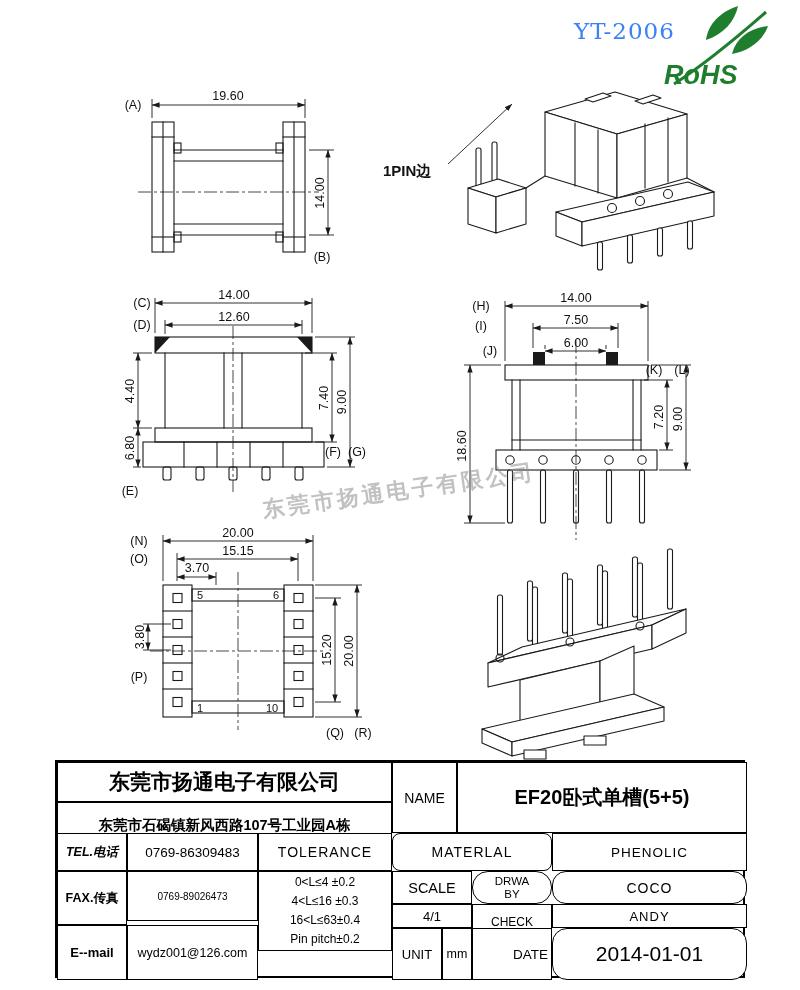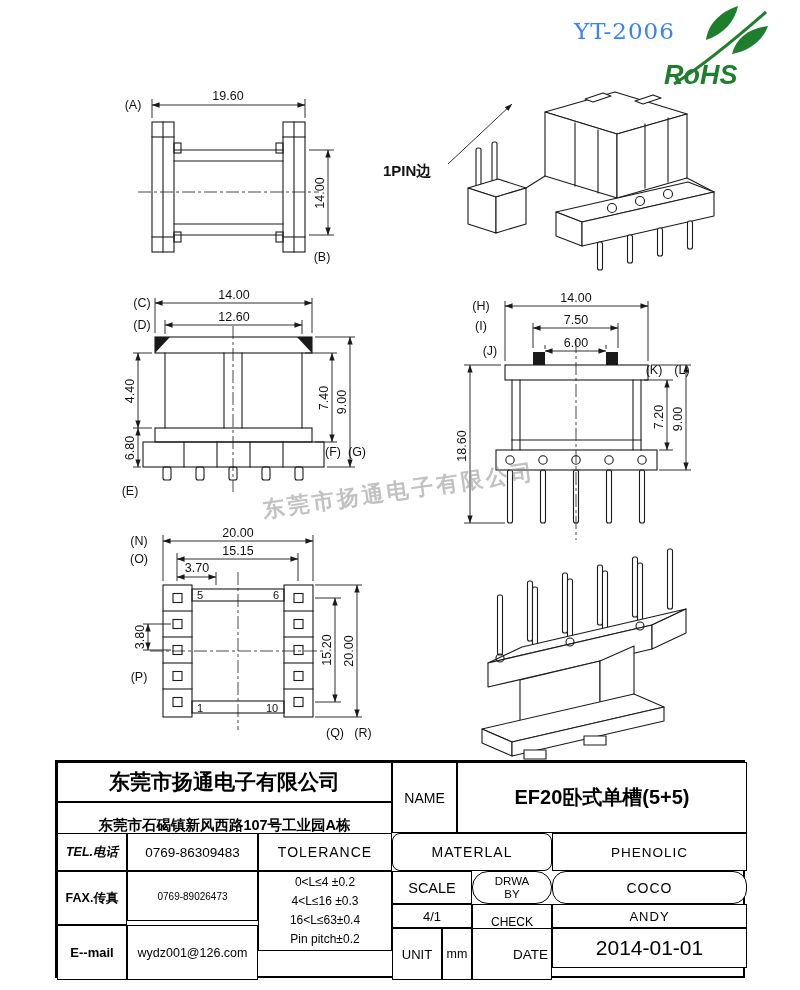--- a/index.html
+++ b/index.html
@@ -40,21 +40,21 @@
   .c-scale-l { left:335px; top:109px; width:80px; height:33px; font-size:14.5px; }
   .c-drwa-l { left:415px; top:109px; width:80px; height:33px; font-size:11.5px; line-height:1.1;border-radius:16px; }
   .c-drwa-l span { display:inline-block; width:44px; }
   .c-coco { left:495px; top:109px; width:195px; height:33px; font-size:14px; letter-spacing:1px;border-radius:14px; }
   .c-scale-v { left:335px; top:142px; width:80px; height:24px; font-size:13px; }
   .c-check-l { left:415px; top:142px; width:80px; height:36px; font-size:12px; }
   .c-andy { left:495px; top:142px; width:195px; height:24px; font-size:13px; letter-spacing:1px; }
   .c-unit-l { left:335px; top:166px; width:50px; height:52px; font-size:13px; }
   .c-unit-v { left:385px; top:166px; width:30px; height:52px; font-size:12.5px; }
   .c-date-l { left:415px; top:166px; width:80px; height:52px; font-size:13.5px;padding-left:37px; }
-  .c-date-v { left:495px; top:166px; width:195px; height:40px; font-size:21px; }
+  .c-date-v { left:495px; top:166px; width:195px; height:52px; font-size:21px;border-radius:15px; }
 </style>
 </head>
 <body>
 
 <div class="page">
 
   <div class="partno">YT-2006</div>
 
   <svg class="rohs" width="124" height="88" viewBox="0 0 124 88">
     <path d="M14,80 C42,62 74,36 106,8" stroke="#1e7e2e" stroke-width="3" fill="none"></path>

